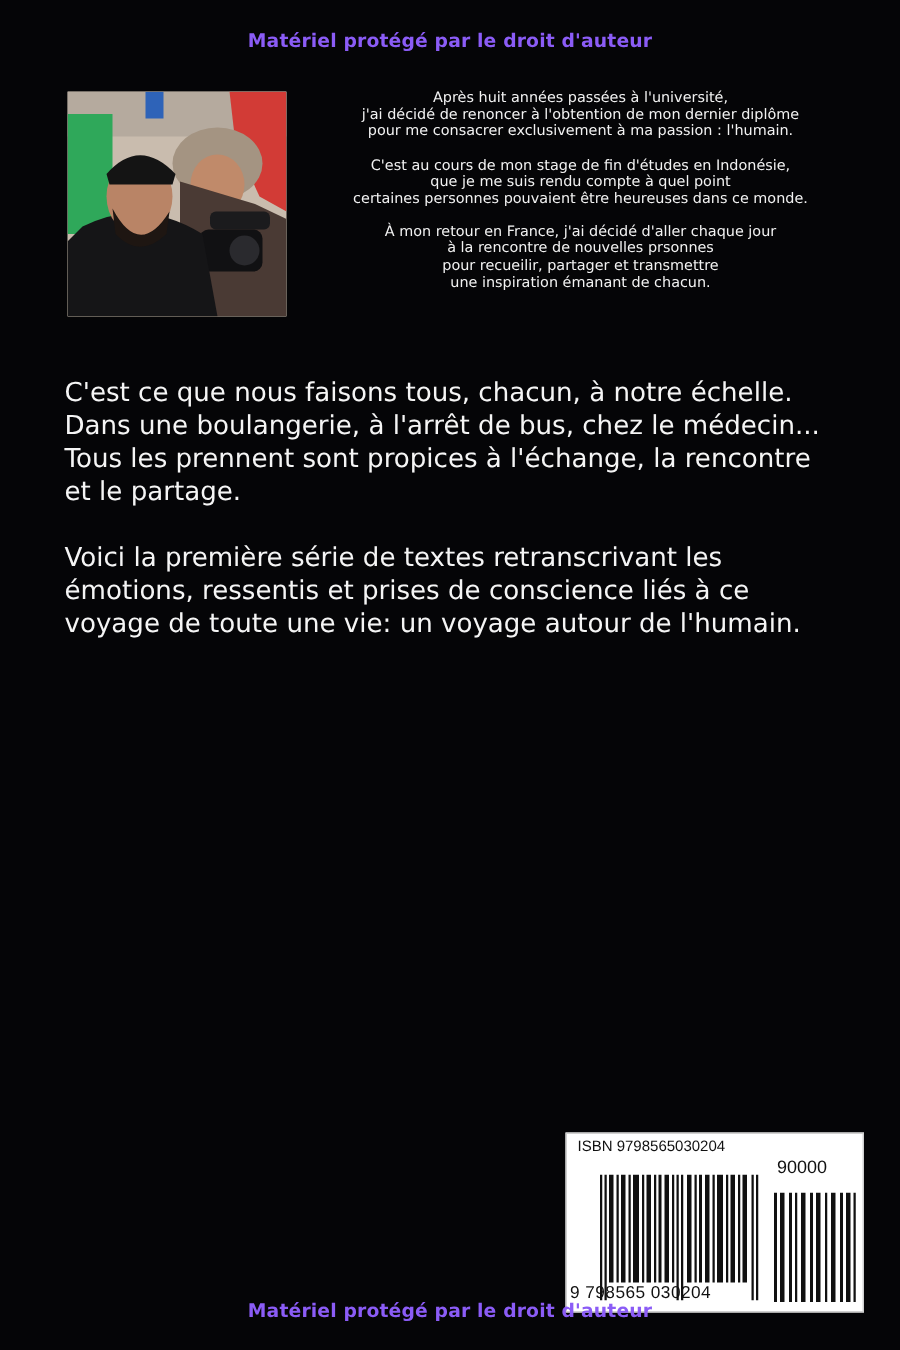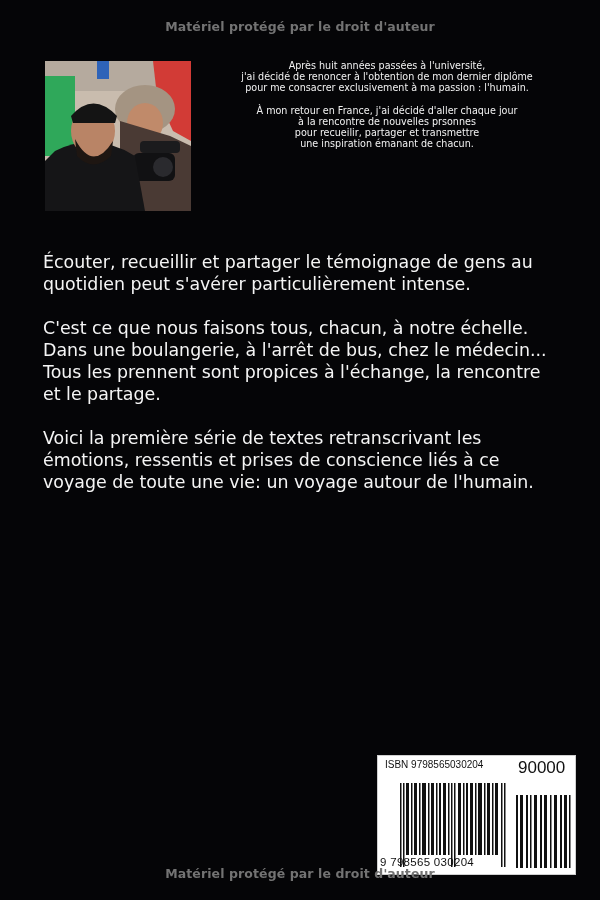--- a/index.html
+++ b/index.html
@@ -1,27 +1,27 @@
 <!DOCTYPE html>
 <html><head>
   <meta charset="utf-8">
   <style>
     html, body { margin:0; padding:0; }
     body { width:600px; height:900px; background:#050507; position:relative; overflow:hidden; font-family:"DejaVu Sans", sans-serif; color:#f2f2f2; }
-    .watermark { position:absolute; left:0; width:600px; text-align:center; font-size:12.5px; color:#737373; font-weight:bold; letter-spacing:0.1px; }
+    .watermark { position:absolute; left:0; width:600px; text-align:center; font-size:12.5px; color:#8b5cf6; font-weight:bold; letter-spacing:0.1px; }
     .wm-top { top:19px; }
     .wm-bottom { top:866px; }
     .photo { position:absolute; left:45px; top:61px; width:146px; height:150px; overflow:hidden; background:#bfb3a6; }
     .bio { position:absolute; left:217px; top:60px; width:340px; font-size:9.6px; line-height:11.2px; color:#f2f2f2;text-align:center; }
     .bio p { margin:0 0 11px 0; white-space:pre-line; }
     .body-text { position:absolute; left:43px; top:251px; width:530px; font-size:17.4px; line-height:22px; color:#f5f5f5; }
     .body-text p { margin:0 0 22px 0; white-space:pre-line; }
     .barcode { position:absolute; left:377px; top:755px; width:197px; height:118px; background:#fff; border:1px solid #d0d0d0; color:#111; font-family:"Liberation Sans", sans-serif; }
     .isbn-label { position:absolute; left:7px; top:3px; font-size:10px; }
-    .addon-num { position:absolute; left:140px; top:2px; font-size:17px; }
+    .addon-num { position:absolute; left:140px; top:15px; font-size:12px; }
     .digits { position:absolute; left:2px; top:100px; font-size:11.5px; letter-spacing:0.3px; }
     .bars-main { position:absolute; left:22px; top:27px; width:106px; height:84px; }
     .bars-addon { position:absolute; left:138px; top:39px; width:55px; height:73px; }
   </style>
 </head>
 <body>
 
 <div class="watermark wm-top">Matériel protégé par le droit d'auteur</div>
 
 <div class="photo">
@@ -41,29 +41,30 @@
     <ellipse cx="48" cy="70" rx="22" ry="26" fill="#b98466"></ellipse>
     <path d="M26 55 Q48 30 72 55 L70 62 L28 62 Z" fill="#141414"></path>
     <path d="M30 78 Q48 112 68 80 L66 95 Q48 112 32 95 Z" fill="#1e1612"></path>
   </svg>
 </div>
 
 <div class="bio">
   <p>Après huit années passées à l'université,
 j'ai décidé de renoncer à l'obtention de mon dernier diplôme
 pour me consacrer exclusivement à ma passion : l'humain.</p>
+  <p>C'est au cours de mon stage de fin d'études en Indonésie,
+que je me suis rendu compte à quel point
+certaines personnes pouvaient être heureuses dans ce monde.</p>
   <p>À mon retour en France, j'ai décidé d'aller chaque jour
 à la rencontre de nouvelles prsonnes
 pour recueilir, partager et transmettre
 une inspiration émanant de chacun.</p>
 </div>
 
 <div class="body-text">
-  <p>Écouter, recueillir et partager le témoignage de gens au
-quotidien peut s'avérer particulièrement intense.</p>
   <p>C'est ce que nous faisons tous, chacun, à notre échelle.
 Dans une boulangerie, à l'arrêt de bus, chez le médecin...
 Tous les prennent sont propices à l'échange, la rencontre
 et le partage.</p>
   <p>Voici la première série de textes retranscrivant les
 émotions, ressentis et prises de conscience liés à ce
 voyage de toute une vie: un voyage autour de l'humain.</p>
 </div>
 
 <div class="barcode">

